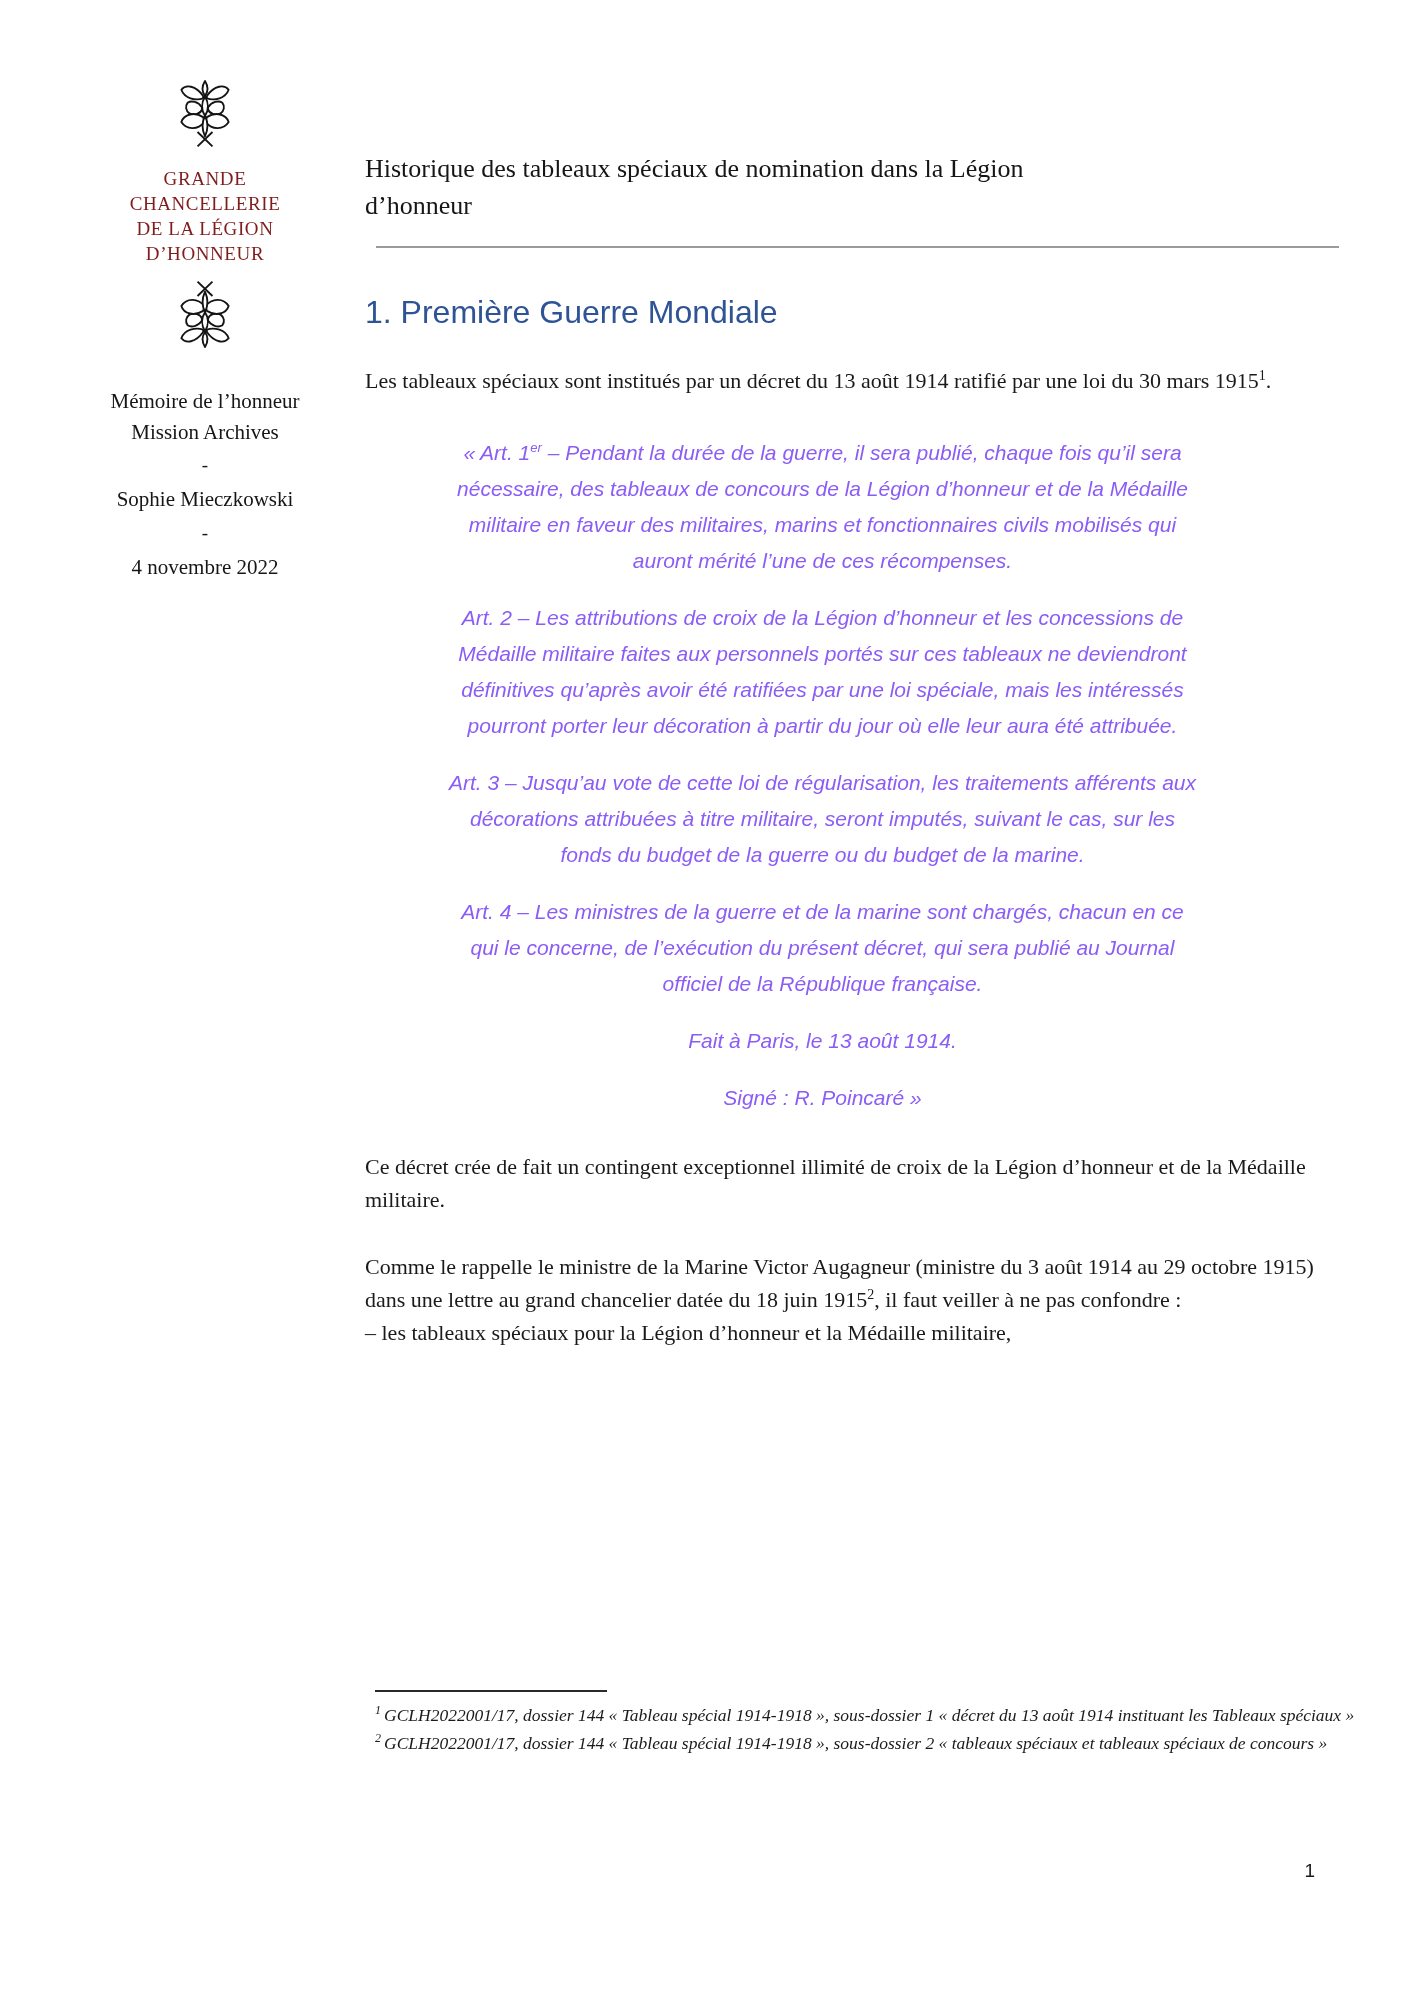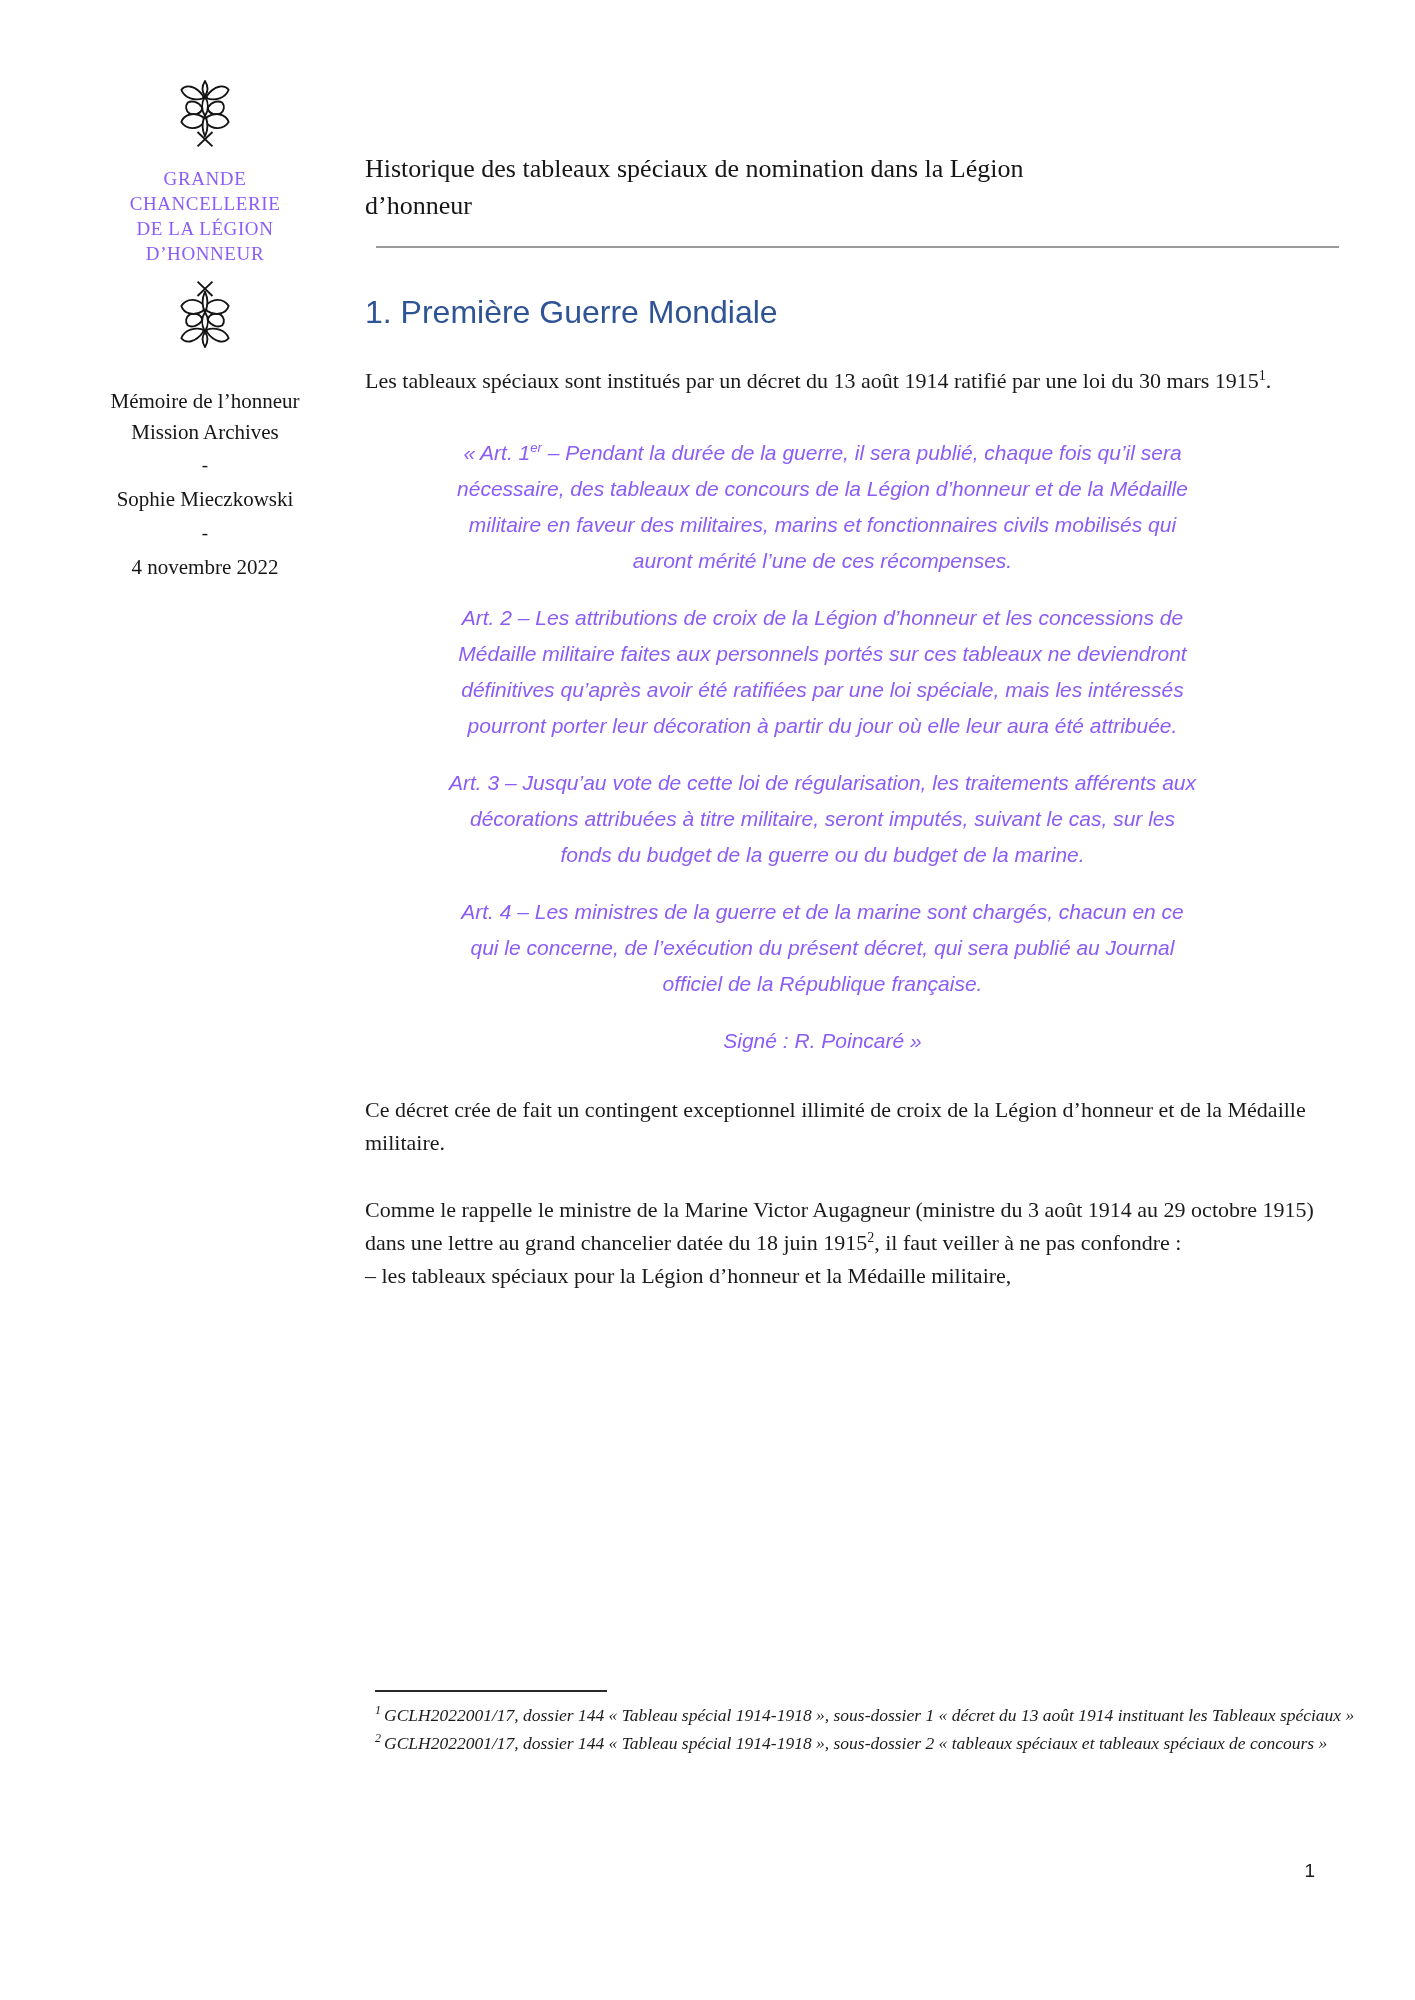--- a/index.html
+++ b/index.html
@@ -15,21 +15,21 @@
   
   .sidebar{
     position:absolute;left:80px;top:72px;width:250px;
     text-align:center;
   }
   .ornament{display:block;margin:0 auto;width:56px;height:84px;}
   .ornament.flipped{transform:scaleY(-1);margin-top:6px;}
   .org-name{
     margin-top:10px;
     font-size:19px;line-height:25px;letter-spacing:0.6px;
-    color:#8b5cf6;
+    color:#7f1d1d;
   }
   .side-info{margin-top:30px;font-size:21px;line-height:31px;color:#161616;}
   .side-info .dash{line-height:34px;font-size:19px;}
   .side-info .author,.side-info .date{line-height:34px;}
 
   
   .main{
     position:absolute;left:365px;top:150px;width:985px;
   }
   .doc-title{
@@ -152,20 +152,21 @@
 
     <h2 class="section-heading">1. Première Guerre Mondiale</h2>
 
     <p class="body-par"><span>Les tableaux spéciaux sont institués par un décret du 13 août 1914 ratifié par une loi du 30 mars 1915</span><sup class="fn-ref">1</sup><span>.</span></p>
 
     <blockquote class="quote">
       <p><span>« Art. 1</span><sup>er</sup><span> – Pendant la durée de la guerre, il sera publié, chaque fois qu’il sera nécessaire, des tableaux de concours de la Légion d’honneur et de la Médaille militaire en faveur des militaires, marins et fonctionnaires civils mobilisés qui auront mérité l’une de ces récompenses.</span></p>
       <p>Art. 2 – Les attributions de croix de la Légion d’honneur et les concessions de Médaille militaire faites aux personnels portés sur ces tableaux ne deviendront définitives qu’après avoir été ratifiées par une loi spéciale, mais les intéressés pourront porter leur décoration à partir du jour où elle leur aura été attribuée.</p>
       <p>Art. 3 – Jusqu’au vote de cette loi de régularisation, les traitements afférents aux décorations attribuées à titre militaire, seront imputés, suivant le cas, sur les fonds du budget de la guerre ou du budget de la marine.</p>
       <p>Art. 4 – Les ministres de la guerre et de la marine sont chargés, chacun en ce qui le concerne, de l’exécution du présent décret, qui sera publié au Journal officiel de la République française.</p>
+      <p>Fait à Paris, le 13 août 1914.</p>
       <p>Signé : R. Poincaré »</p>
     </blockquote>
 
     <p class="body-par">Ce décret crée de fait un contingent exceptionnel illimité de croix de la Légion d’honneur et de la Médaille militaire.</p>
 
     <div class="body-par">
       <span>Comme le rappelle le ministre de la Marine Victor Augagneur (ministre du 3 août 1914 au 29 octobre 1915) dans une lettre au grand chancelier datée du 18 juin 1915</span><sup class="fn-ref">2</sup><span>, il faut veiller à ne pas confondre :</span>
       <p class="list-line">– les tableaux spéciaux pour la Légion d’honneur et la Médaille militaire,</p>
     </div>
   </div>

